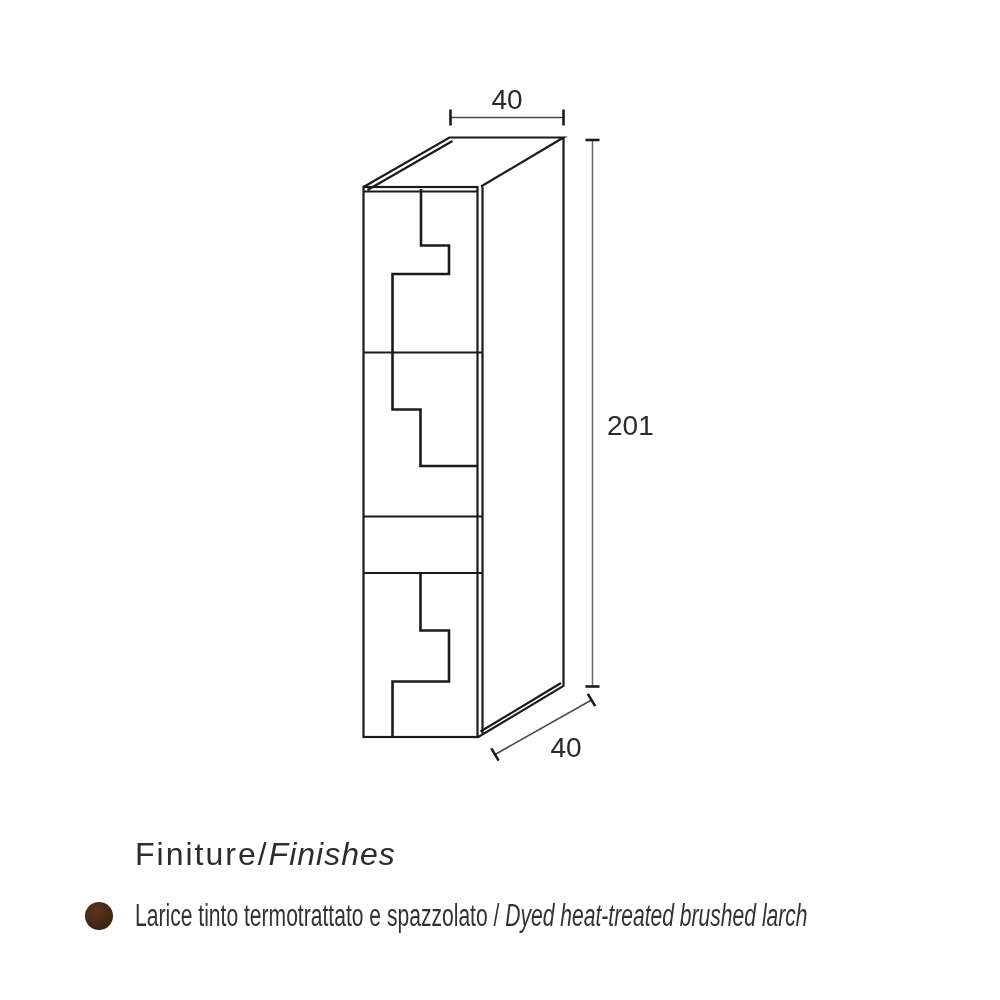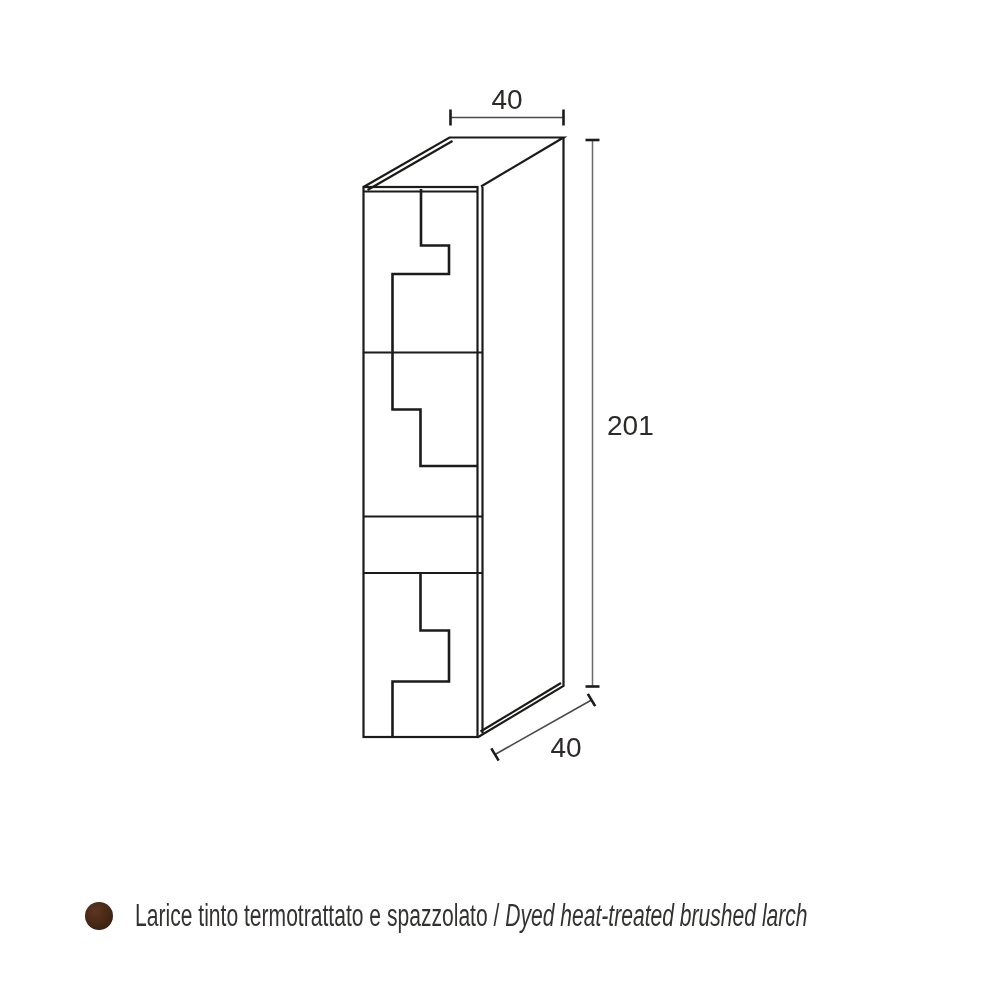--- a/index.html
+++ b/index.html
@@ -110,20 +110,23 @@
     </g>
 
     <g>
       <line x1="495" y1="754.5" x2="591.5" y2="700" stroke="#4a4a48" stroke-width="1.6"></line>
       <line x1="491.3" y1="748.4" x2="498.7" y2="760.6" stroke="#1b1b19" stroke-width="2.6"></line>
       <line x1="587.8" y1="693.9" x2="595.2" y2="706.1" stroke="#1b1b19" stroke-width="2.6"></line>
       <text x="566" y="757" text-anchor="middle" font-size="28">40</text>
     </g>
   </svg>
 
+  <div class="finishes-heading">
+    <span class="it-part">Finiture/</span><span class="en-part">Finishes</span>
+  </div>
 
   <div class="finish-row">
     <div class="swatch"></div>
     <div class="finish-label">
       <span class="label-it">Larice tinto termotrattato e spazzolato / </span><span class="label-en">Dyed heat-treated brushed larch</span>
     </div>
   </div>
 
 </div>
 

